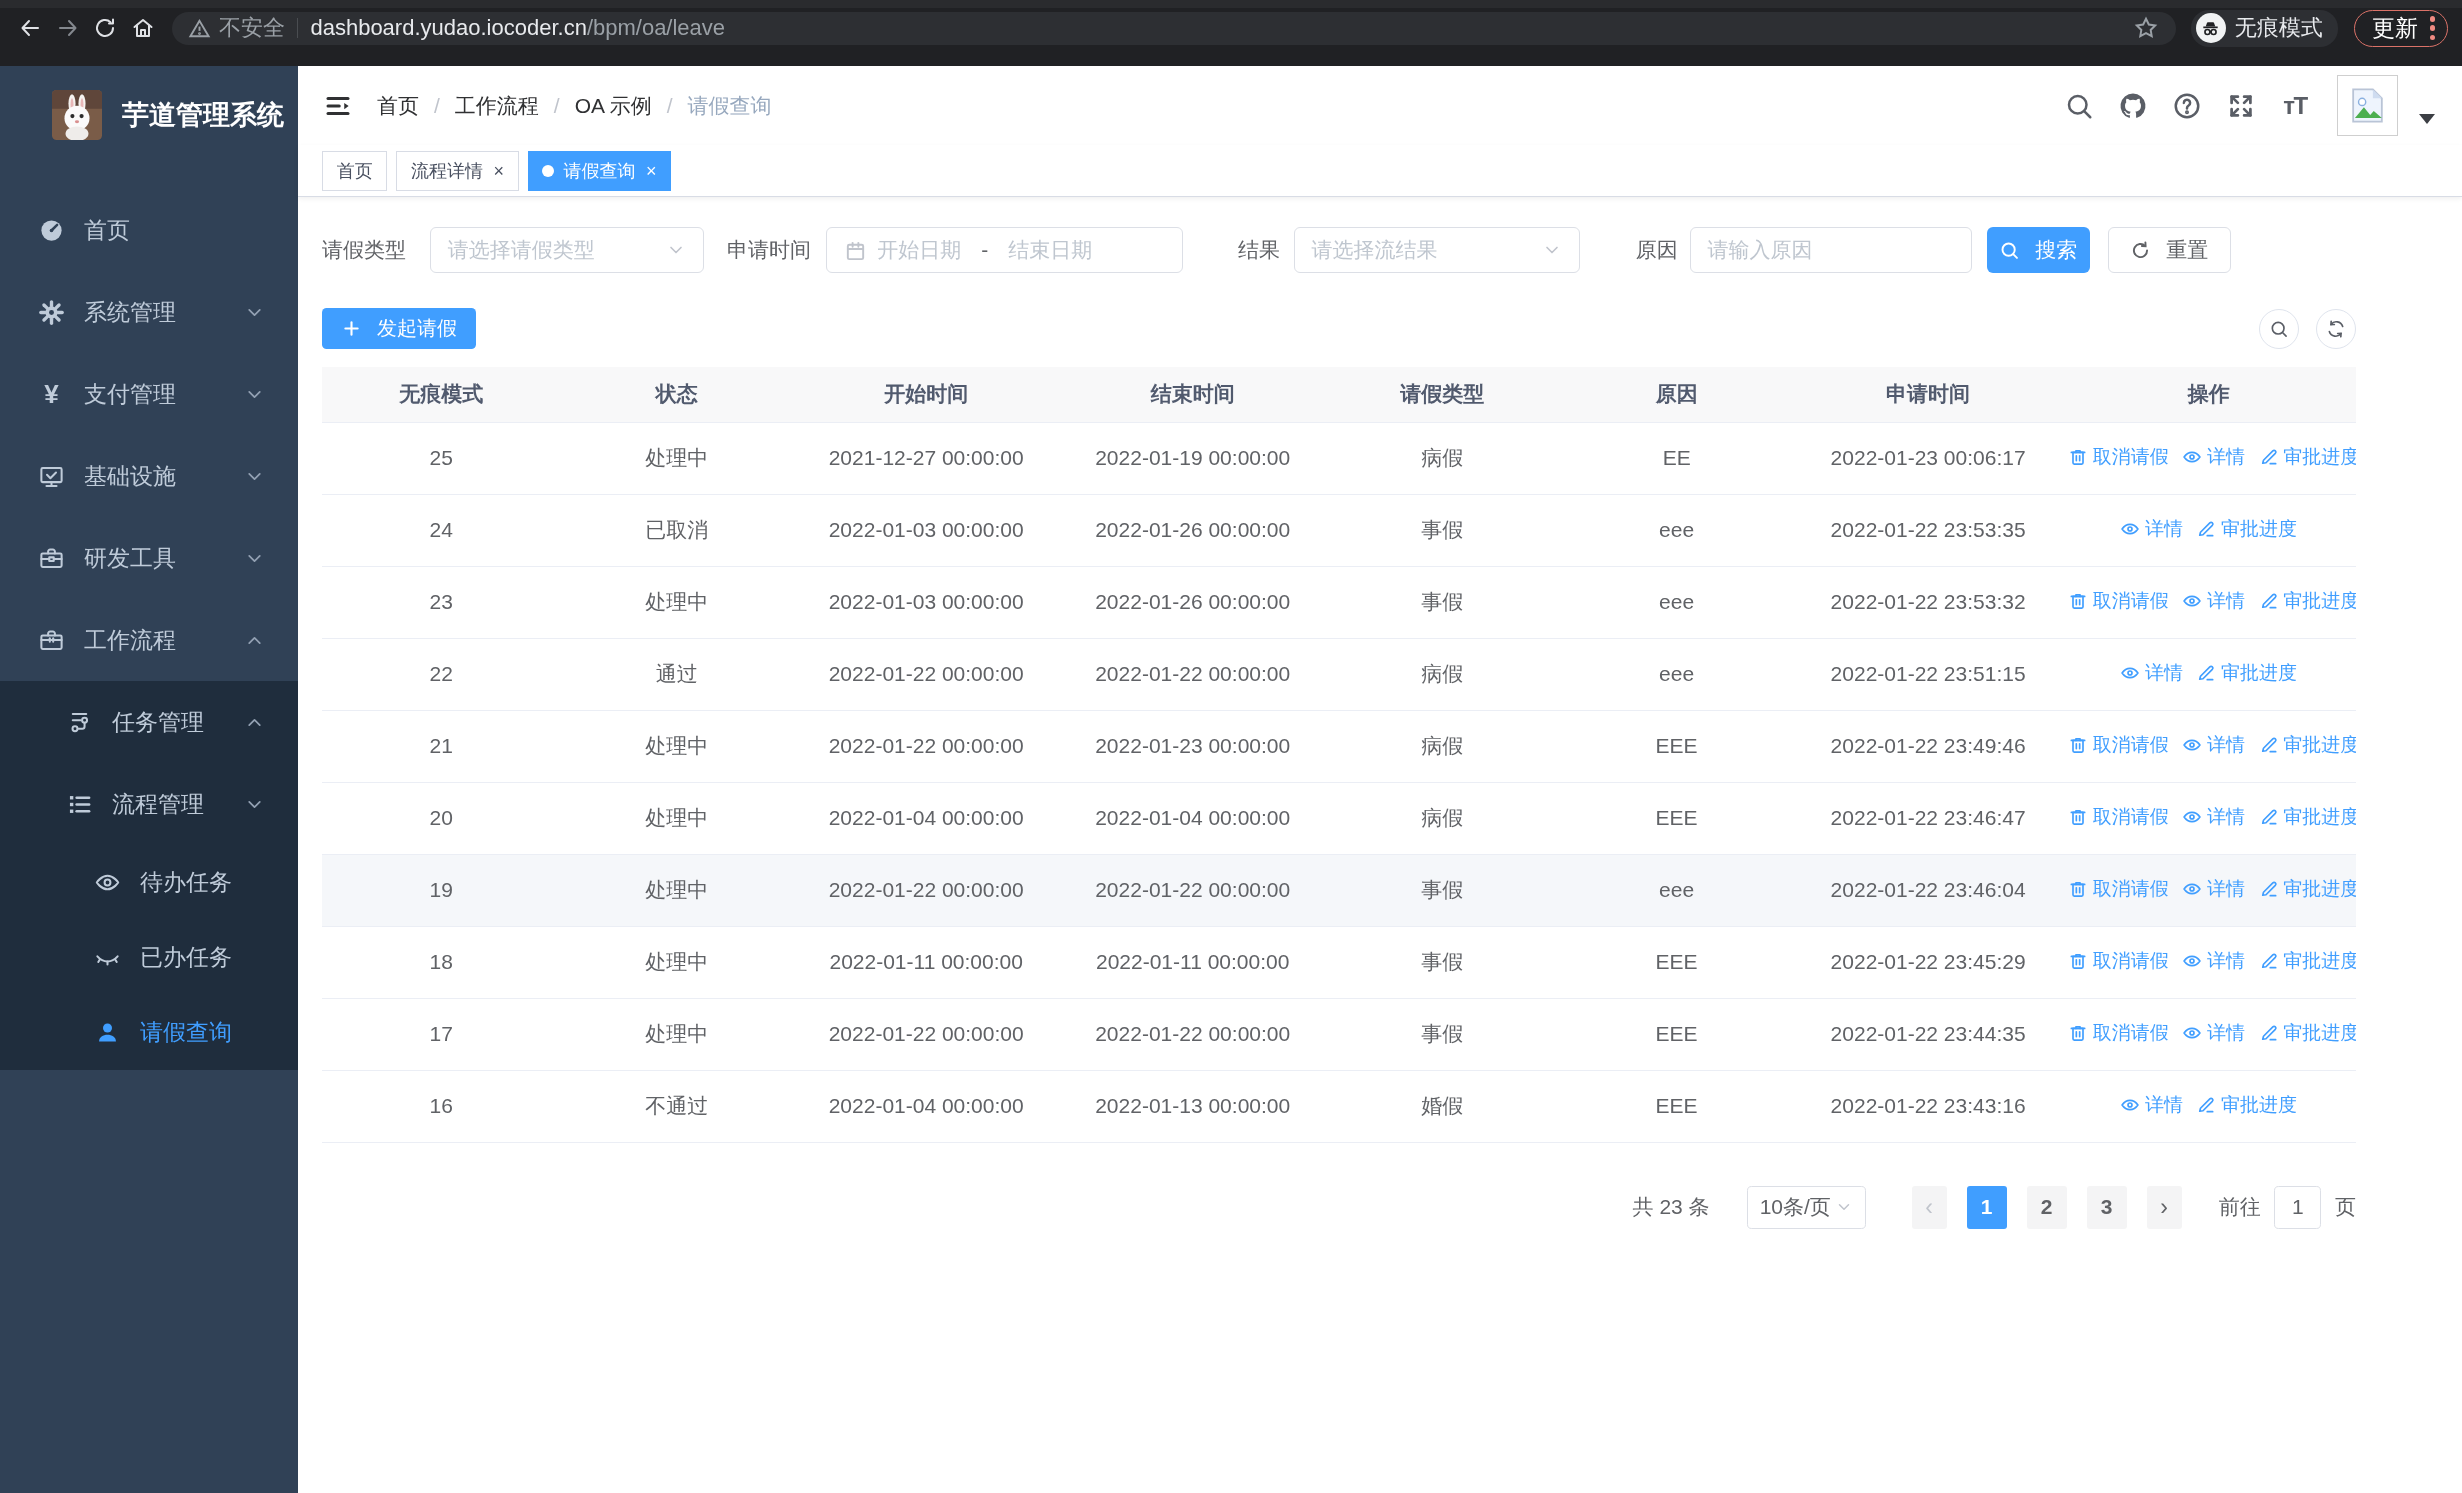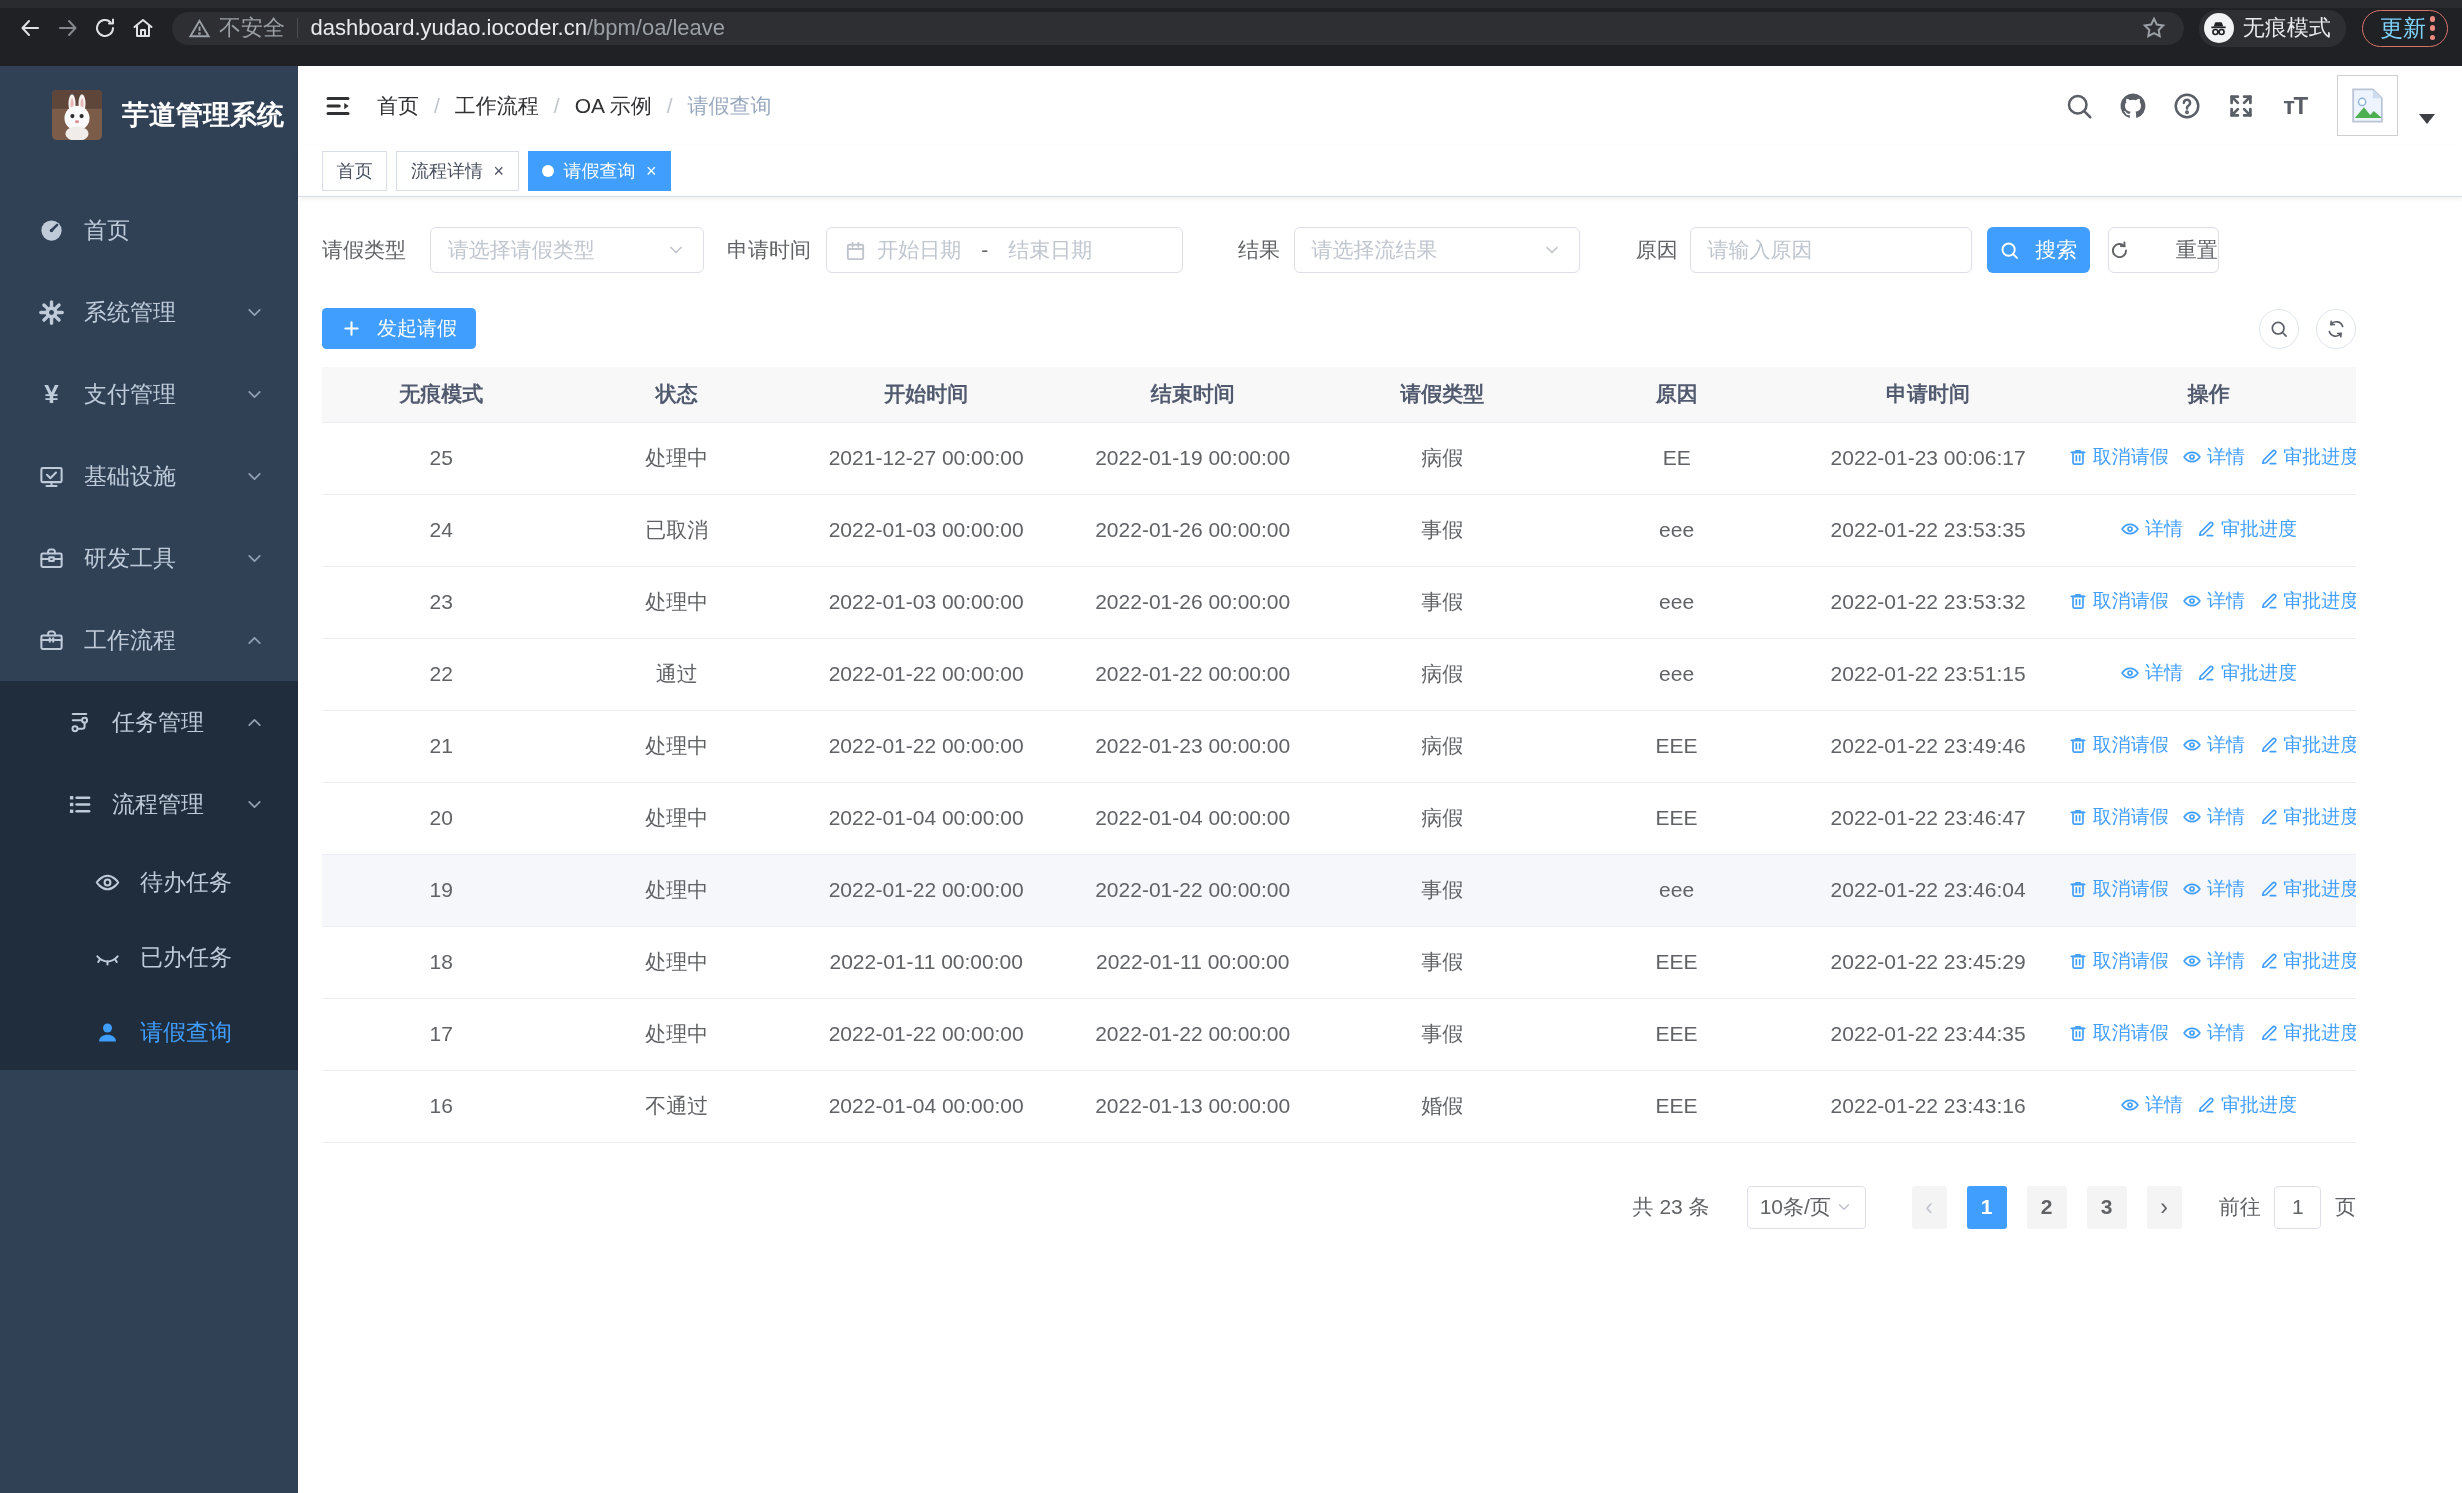--- a/index.html
+++ b/index.html
@@ -16,21 +16,21 @@
   .nav-ic svg { width: 24px; height: 24px; }
   .nav-ic.dim { color: #84888e; }
   .omnibox { flex: 1; height: 33px; margin-left: 7.6px; background: #2d2f33; border-radius: 16.7px; display: flex; align-items: center; padding: 0 16.7px; font-size: 22px; color: #9aa0a6; }
   .omnibox .sec-label { margin-left: 7.6px; }
   .omni-divider { width: 1.5px; height: 20px; background: #4a4d51; margin: 0 12px; }
   .host { color: #e8eaed; }
   .path { color: #9aa0a6; }
   .star-ic { margin-left: auto; color: #9aa0a6; }
   .incog { height: 37px; border-radius: 18px; background: #2d2f33; display: flex; align-items: center; gap: 9px; padding: 0 15px 0 4.6px; color: #e8eaed; font-size: 22px; margin-left: 10.6px; }
   .incog-circle { width: 30px; height: 30px; border-radius: 50%; background: #f1f3f4; display: flex; align-items: center; justify-content: center; }
-  .update-pill { height: 37px; border: 1.5px solid #db7268; border-radius: 20px; display: flex; align-items: center; gap: 4px; padding: 0 12px 0 16.7px; color: #7dd3fc; font-size: 23px; margin-left: 12px; }
+  .update-pill { height: 37px; border: 1.5px solid #db7268; border-radius: 20px; display: flex; align-items: center; gap: 12px; padding: 0 12px 0 16.7px; color: #ffffff; font-size: 23px; margin-left: 12px; }
   .kebab { display: flex; flex-direction: column; gap: 3.8px; }
   .kebab i { width: 5.3px; height: 5.3px; border-radius: 50%; background: #f08b82; }
 
   
   .app { display: flex; height: 1445px; }
   .sidebar { width: 298px; background: #304156; flex-shrink: 0; overflow: hidden; }
   .logo-row { height: 97px; display: flex; align-items: center; padding-left: 52px; gap: 20px; }
   .logo-img { width: 50px; height: 50px; border-radius: 4.6px; overflow: hidden; flex-shrink: 0; }
   .logo-title { color: #fff; font-size: 27px; font-weight: bold; white-space: nowrap; }
   .menu { padding-top: 26px; }
@@ -81,21 +81,21 @@
   .range-sep { color: #606266; padding: 0 20px; }
   .btn { height: 46px; border-radius: 6px; display: inline-flex; align-items: center; justify-content: center; gap: 15px; font-size: 21px; cursor: pointer; border: 1.5px solid transparent; white-space: nowrap; font-family: Liberation Mono, monospace; }
   .btn .bic { width: 21px; height: 21px; }
   .btn .bic svg { width: 21px; height: 21px; }
   .btn-primary { background: #409eff; color: #fff; }
   .btn-plain { background: #fff; border-color: #dcdfe6; color: #606266; }
 
   .toolbar-row { margin-top: 35px; display: flex; align-items: center; }
   .btn-create { height: 41px; font-size: 20px; padding: 0 18px; border-radius: 4.6px; }
   .btn-search { width: 103px; }
-  .btn-reset { width: 111px; justify-content: space-between; }
+  .btn-reset { width: 123px; }
   .circle-btns { margin-left: auto; display: flex; gap: 16.7px; }
   .circle-btn { width: 40px; height: 40px; border-radius: 50%; border: 1.5px solid #dfe4ed; background: #fff; color: #5a5e66; display: flex; align-items: center; justify-content: center; cursor: pointer; }
   .circle-btn svg { width: 20px; height: 20px; }
 
   
   .table-wrap { margin-top: 18px; }
   table { width: 100%; border-collapse: collapse; table-layout: fixed; font-size: 21px; }
   thead th { height: 55px; background: #f8f8f9; color: #515a6e; font-weight: bold; text-align: center; border-bottom: 1.5px solid #ebeef5; }
   tbody td { height: 72px; text-align: center; color: #606266; border-bottom: 1.5px solid #ebeef5; white-space: nowrap; overflow: hidden; }
   tbody tr.hovered { background: #f5f7fa; }

